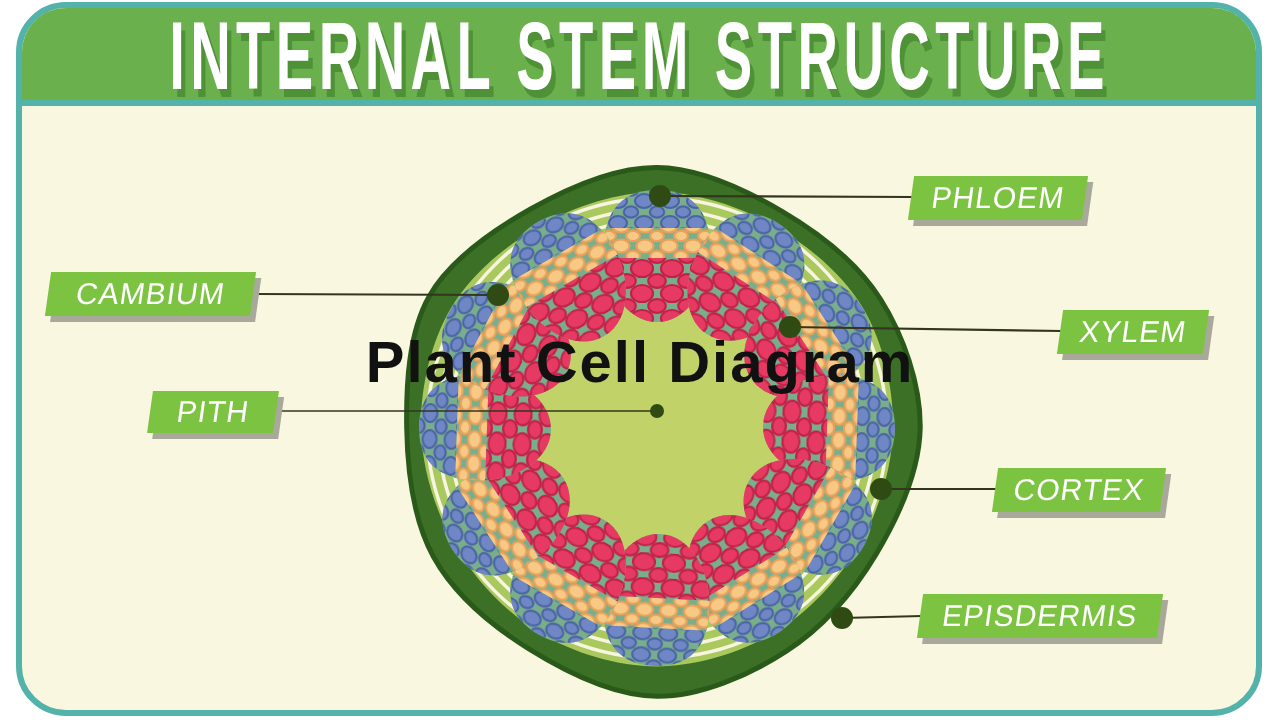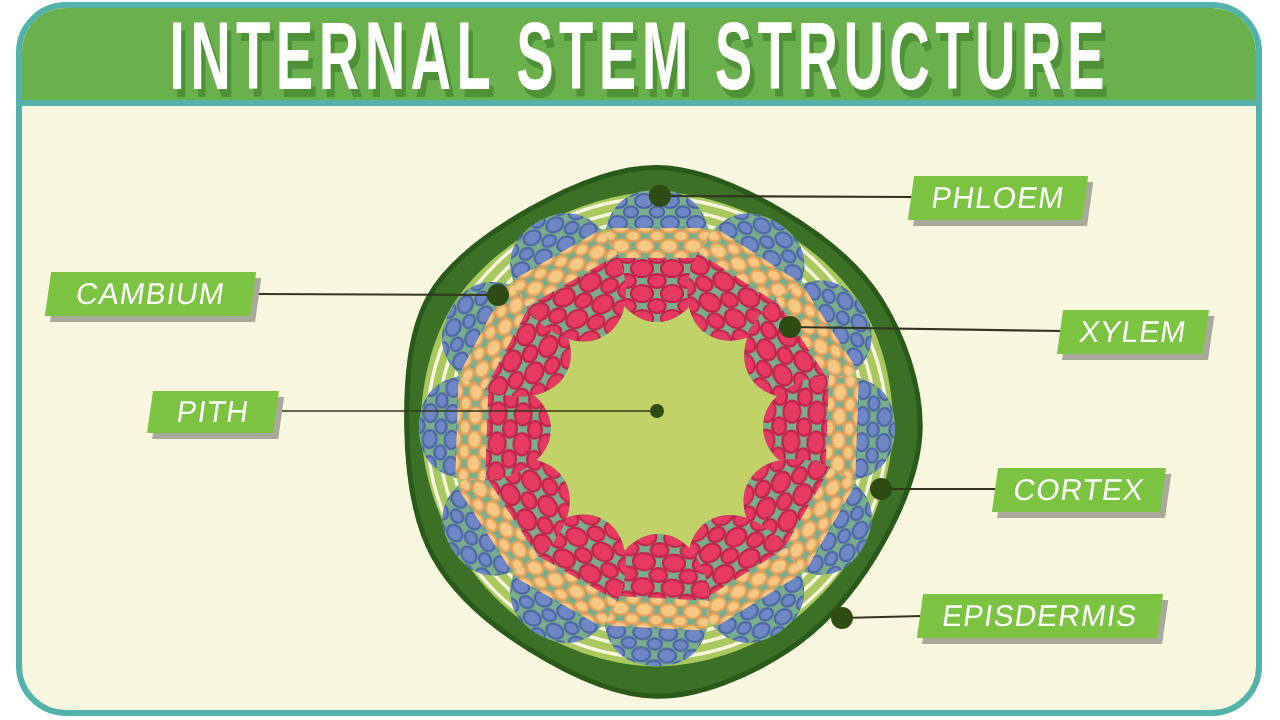--- a/index.html
+++ b/index.html
@@ -178,14 +178,15 @@
         <circle cx="842" cy="618" r="11" fill="#2f4b13"></circle>
       </svg>
 
     <div class="label" style="left: 911px; top: 176px; width: 174px; height: 44px;">PHLOEM</div>
     <div class="label" style="left: 48px; top: 272px; width: 205px; height: 44px;">CAMBIUM</div>
     <div class="label" style="left: 1060px; top: 310px; width: 146px; height: 44px;">XYLEM</div>
     <div class="label" style="left: 150px; top: 391px; width: 126px; height: 42px;">PITH</div>
     <div class="label" style="left: 995px; top: 468px; width: 168px; height: 44px;">CORTEX</div>
     <div class="label" style="left: 920px; top: 594px; width: 240px; height: 44px;">EPISDERMIS</div>
 
+    <div class="overlay-title">Plant Cell Diagram</div>
   </div>
 </div>
 
 </body></html>

